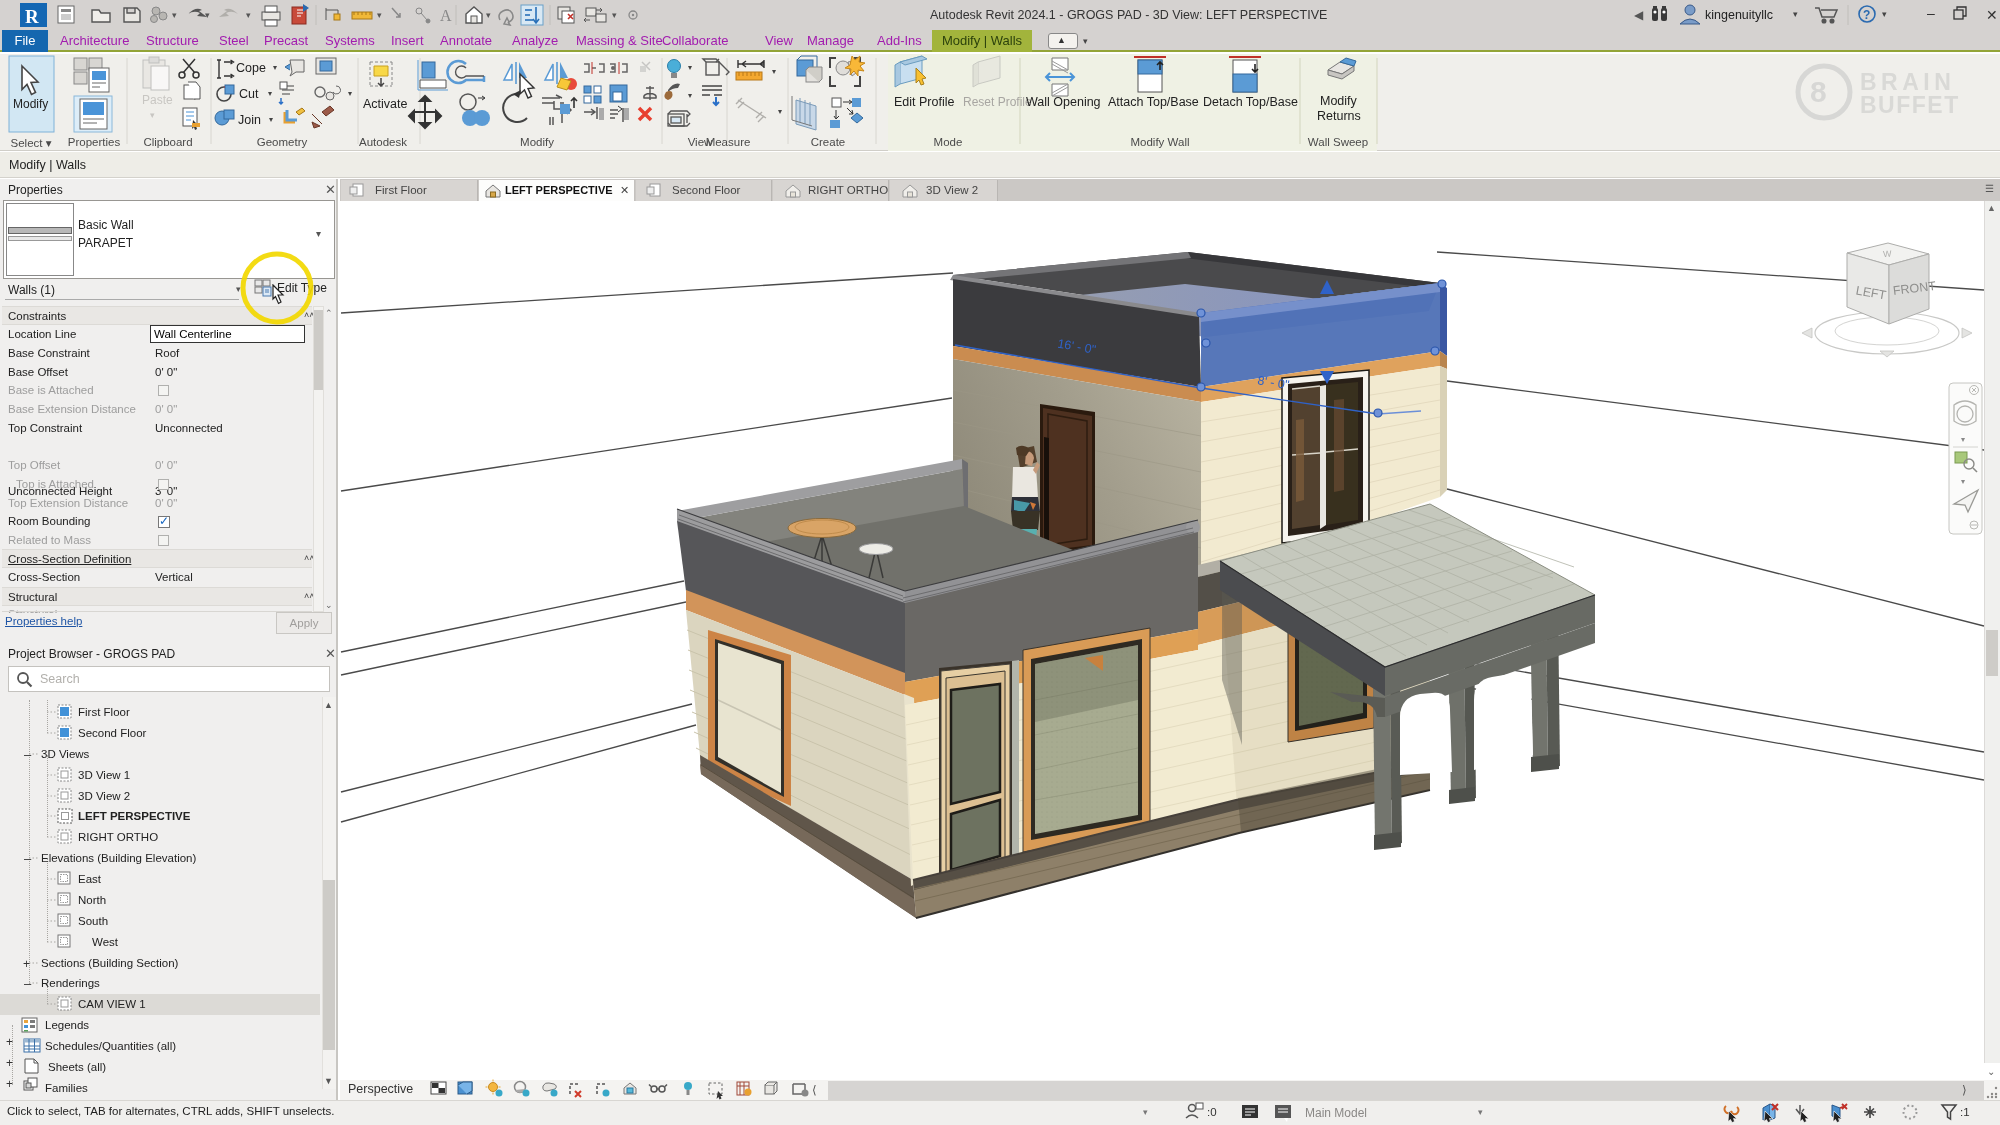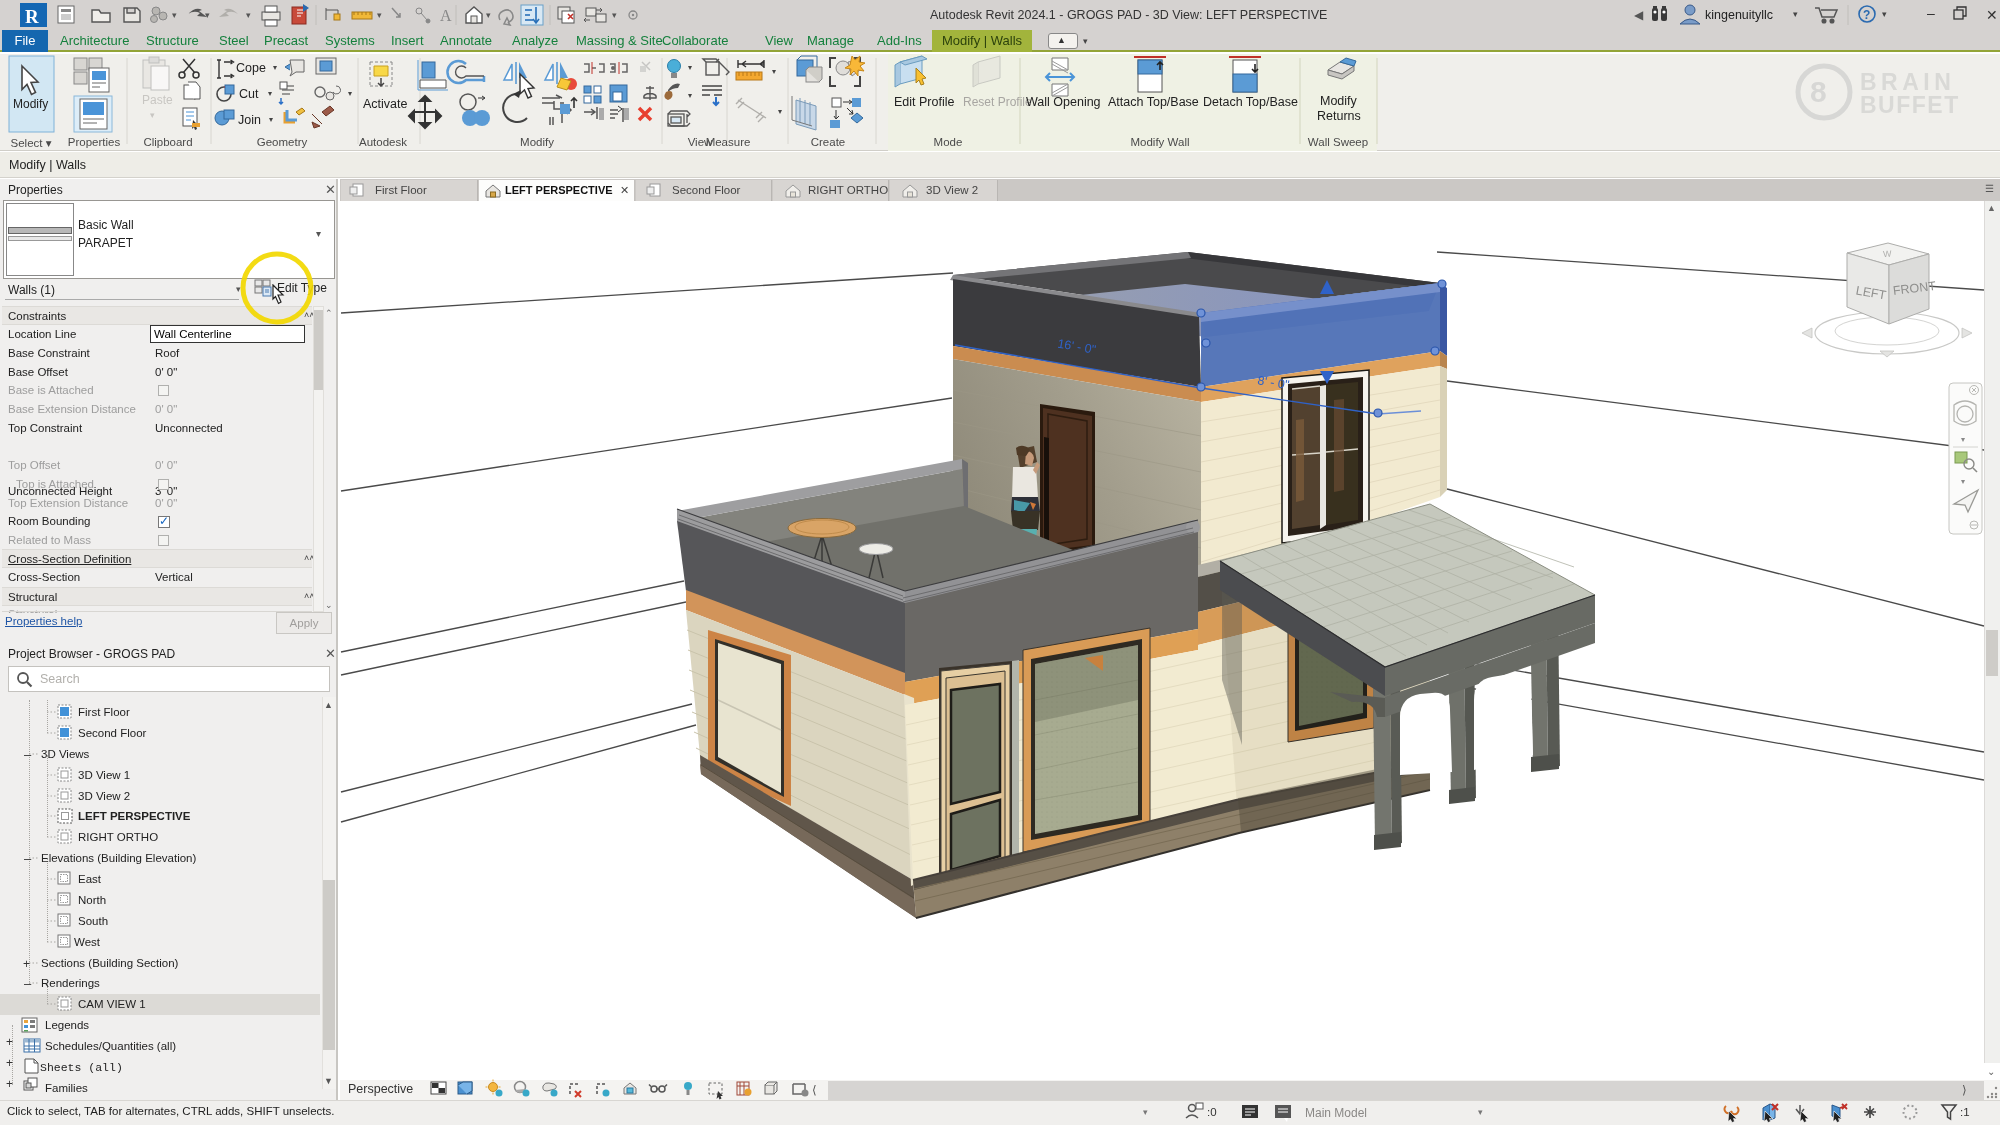--- a/index.html
+++ b/index.html
@@ -4,21 +4,21 @@
 <style>
 * { margin:0; padding:0; box-sizing:border-box; }
 html,body { width:2000px; height:1125px; overflow:hidden; }
 body { font-family:"Liberation Sans", sans-serif; position:relative; background:#fff; }
 .abs { position:absolute; }
 
 #titlebar { left:0; top:0; width:2000px; height:30px; background:#d5d2d0; }
 #titletext { left:930px; top:8px; font-size:12.5px; color:#333; }
 
 #tabrow { left:0; top:30px; width:2000px; height:22px; background:#d5d2d0; border-bottom:2px solid #93a437; }
-.rtab { position:absolute; top:33px; font-size:13px; color:#15803d; }
+.rtab { position:absolute; top:33px; font-size:13px; color:#a21caf; }
 #filetab { left:2px; top:30px; width:46px; height:22px; background:#1567af; color:#fff; font-size:13px; text-align:center; line-height:22px; }
 #modtab { left:932px; top:30px; width:100px; height:22px; background:#a2b43c; color:#2c420c; font-size:13px; text-align:center; line-height:22px; }
 
 #ribbon { left:0; top:54px; width:2000px; height:97px; background:#f0efeb; border-bottom:1px solid #d0cec8; }
 .glabel { position:absolute; top:136px; font-size:11.5px; color:#4a4a4a; width:120px; margin-left:-60px; text-align:center;}
 
 #mwbar { left:0; top:152px; width:2000px; height:26px; background:#eeede7; border-bottom:1px solid #d4d2cc; }
 
 #proppanel { left:0; top:179px; width:338px; height:464px; background:#f0efee; border-right:2px solid #c8c6c2; }
 #browpanel { left:0; top:643px; width:338px; height:457px; background:#f0efee; border-right:2px solid #c8c6c2; }
@@ -666,27 +666,27 @@
 <div class="titem" style="left:78px;top:727px;">Second Floor</div>
 <div class="titem" style="left:41px;top:748px;">3D Views</div>
 <div class="titem" style="left:78px;top:769px;">3D View 1</div>
 <div class="titem" style="left:78px;top:790px;">3D View 2</div>
 <div class="titem" style="left:78px;top:810px;font-weight:bold;">LEFT PERSPECTIVE</div>
 <div class="titem" style="left:78px;top:831px;">RIGHT ORTHO</div>
 <div class="titem" style="left:41px;top:852px;">Elevations (Building Elevation)</div>
 <div class="titem" style="left:78px;top:873px;">East</div>
 <div class="titem" style="left:78px;top:894px;">North</div>
 <div class="titem" style="left:78px;top:915px;">South</div>
-<div class="titem" style="left:74px;top:936px;text-align:center;">West</div>
+<div class="titem" style="left:92px;top:936px;text-align:center;">West</div>
 <div class="titem" style="left:41px;top:957px;">Sections (Building Section)</div>
 <div class="titem" style="left:41px;top:977px;">Renderings</div>
 <div class="titem" style="left:78px;top:998px;">CAM VIEW 1</div>
 <div class="titem" style="left:45px;top:1019px;">Legends</div>
 <div class="titem" style="left:45px;top:1040px;">Schedules/Quantities (all)</div>
-<div class="titem" style="left:40px;top:1061px;font-family:Liberation Mono, monospace;">Sheets (all)</div>
+<div class="titem" style="left:48px;top:1061px;">Sheets (all)</div>
 <div class="titem" style="left:45px;top:1082px;">Families</div>
 
 <div class="abs" style="left:322px;top:697px;width:14px;height:392px;background:#f3f2f0;border-left:1px solid #e2e0dc;"></div>
 <div class="abs" style="left:324px;top:700px;width:11px;height:11px;font-size:9px;color:#555;">▲</div>
 <div class="abs" style="left:324px;top:1076px;width:11px;height:11px;font-size:9px;color:#555;">▼</div>
 <div class="abs" style="left:323px;top:880px;width:12px;height:170px;background:#cdcbc7;"></div>
 
 <div id="vtabs" class="abs"></div>
 <div class="vtab" style="left:341px;width:137px;"></div>
 <div class="vtab" style="left:479px;width:156px;background:#fdfdfc;border-right:1px solid #c4c1be;"></div>

